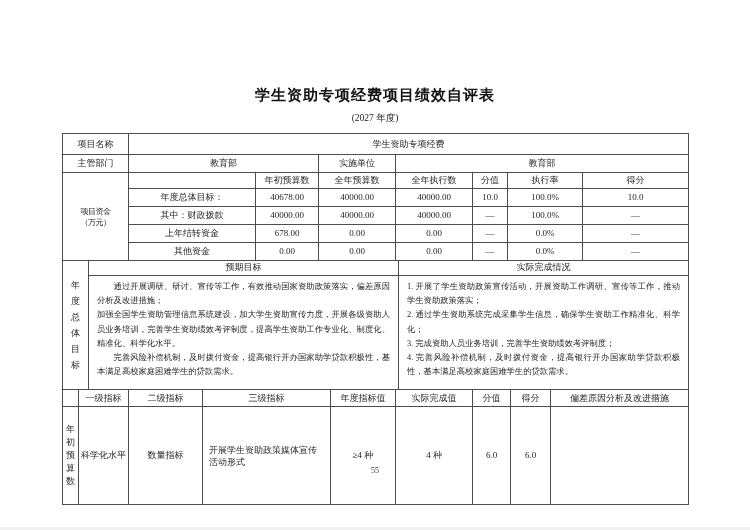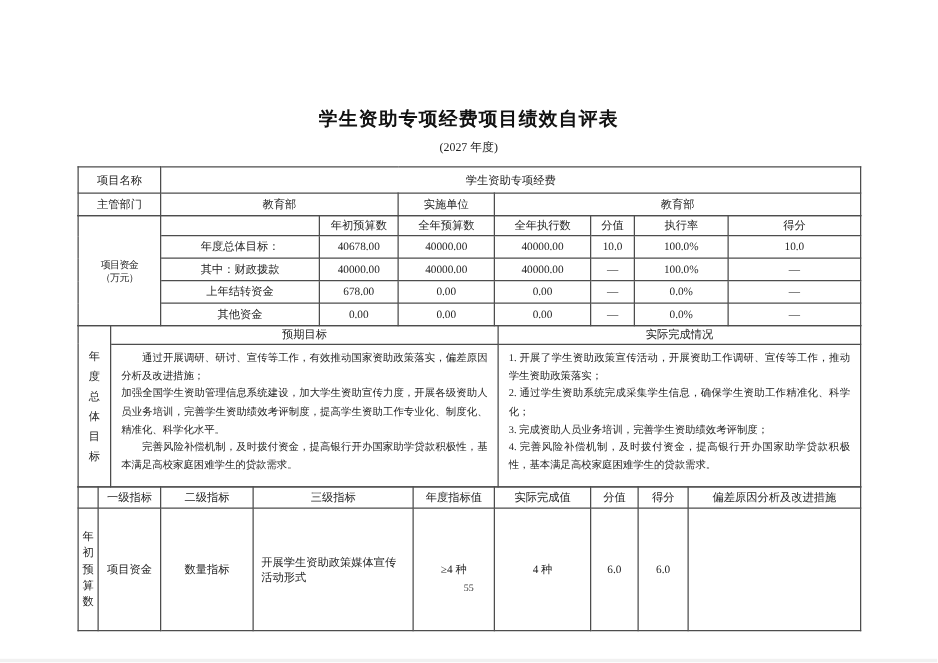--- a/index.html
+++ b/index.html
@@ -192,21 +192,21 @@
       <td>年度指标值</td>
       <td>实际完成值</td>
       <td>分值</td>
       <td>得分</td>
       <td>偏差原因分析及改进措施</td>
     </tr>
     <tr class="dr">
       <td class="vcell">
         <div class="vlabel tight">年初预算数</div>
       </td>
-      <td>项目资金</td>
+      <td>科学化水平</td>
       <td>数量指标</td>
       <td class="left-wrap">开展学生资助政策媒体宣传活动形式</td>
       <td>≥4 种</td>
       <td>4 种</td>
       <td>6.0</td>
       <td>6.0</td>
       <td></td>
     </tr>
   </tbody>
     </table>

